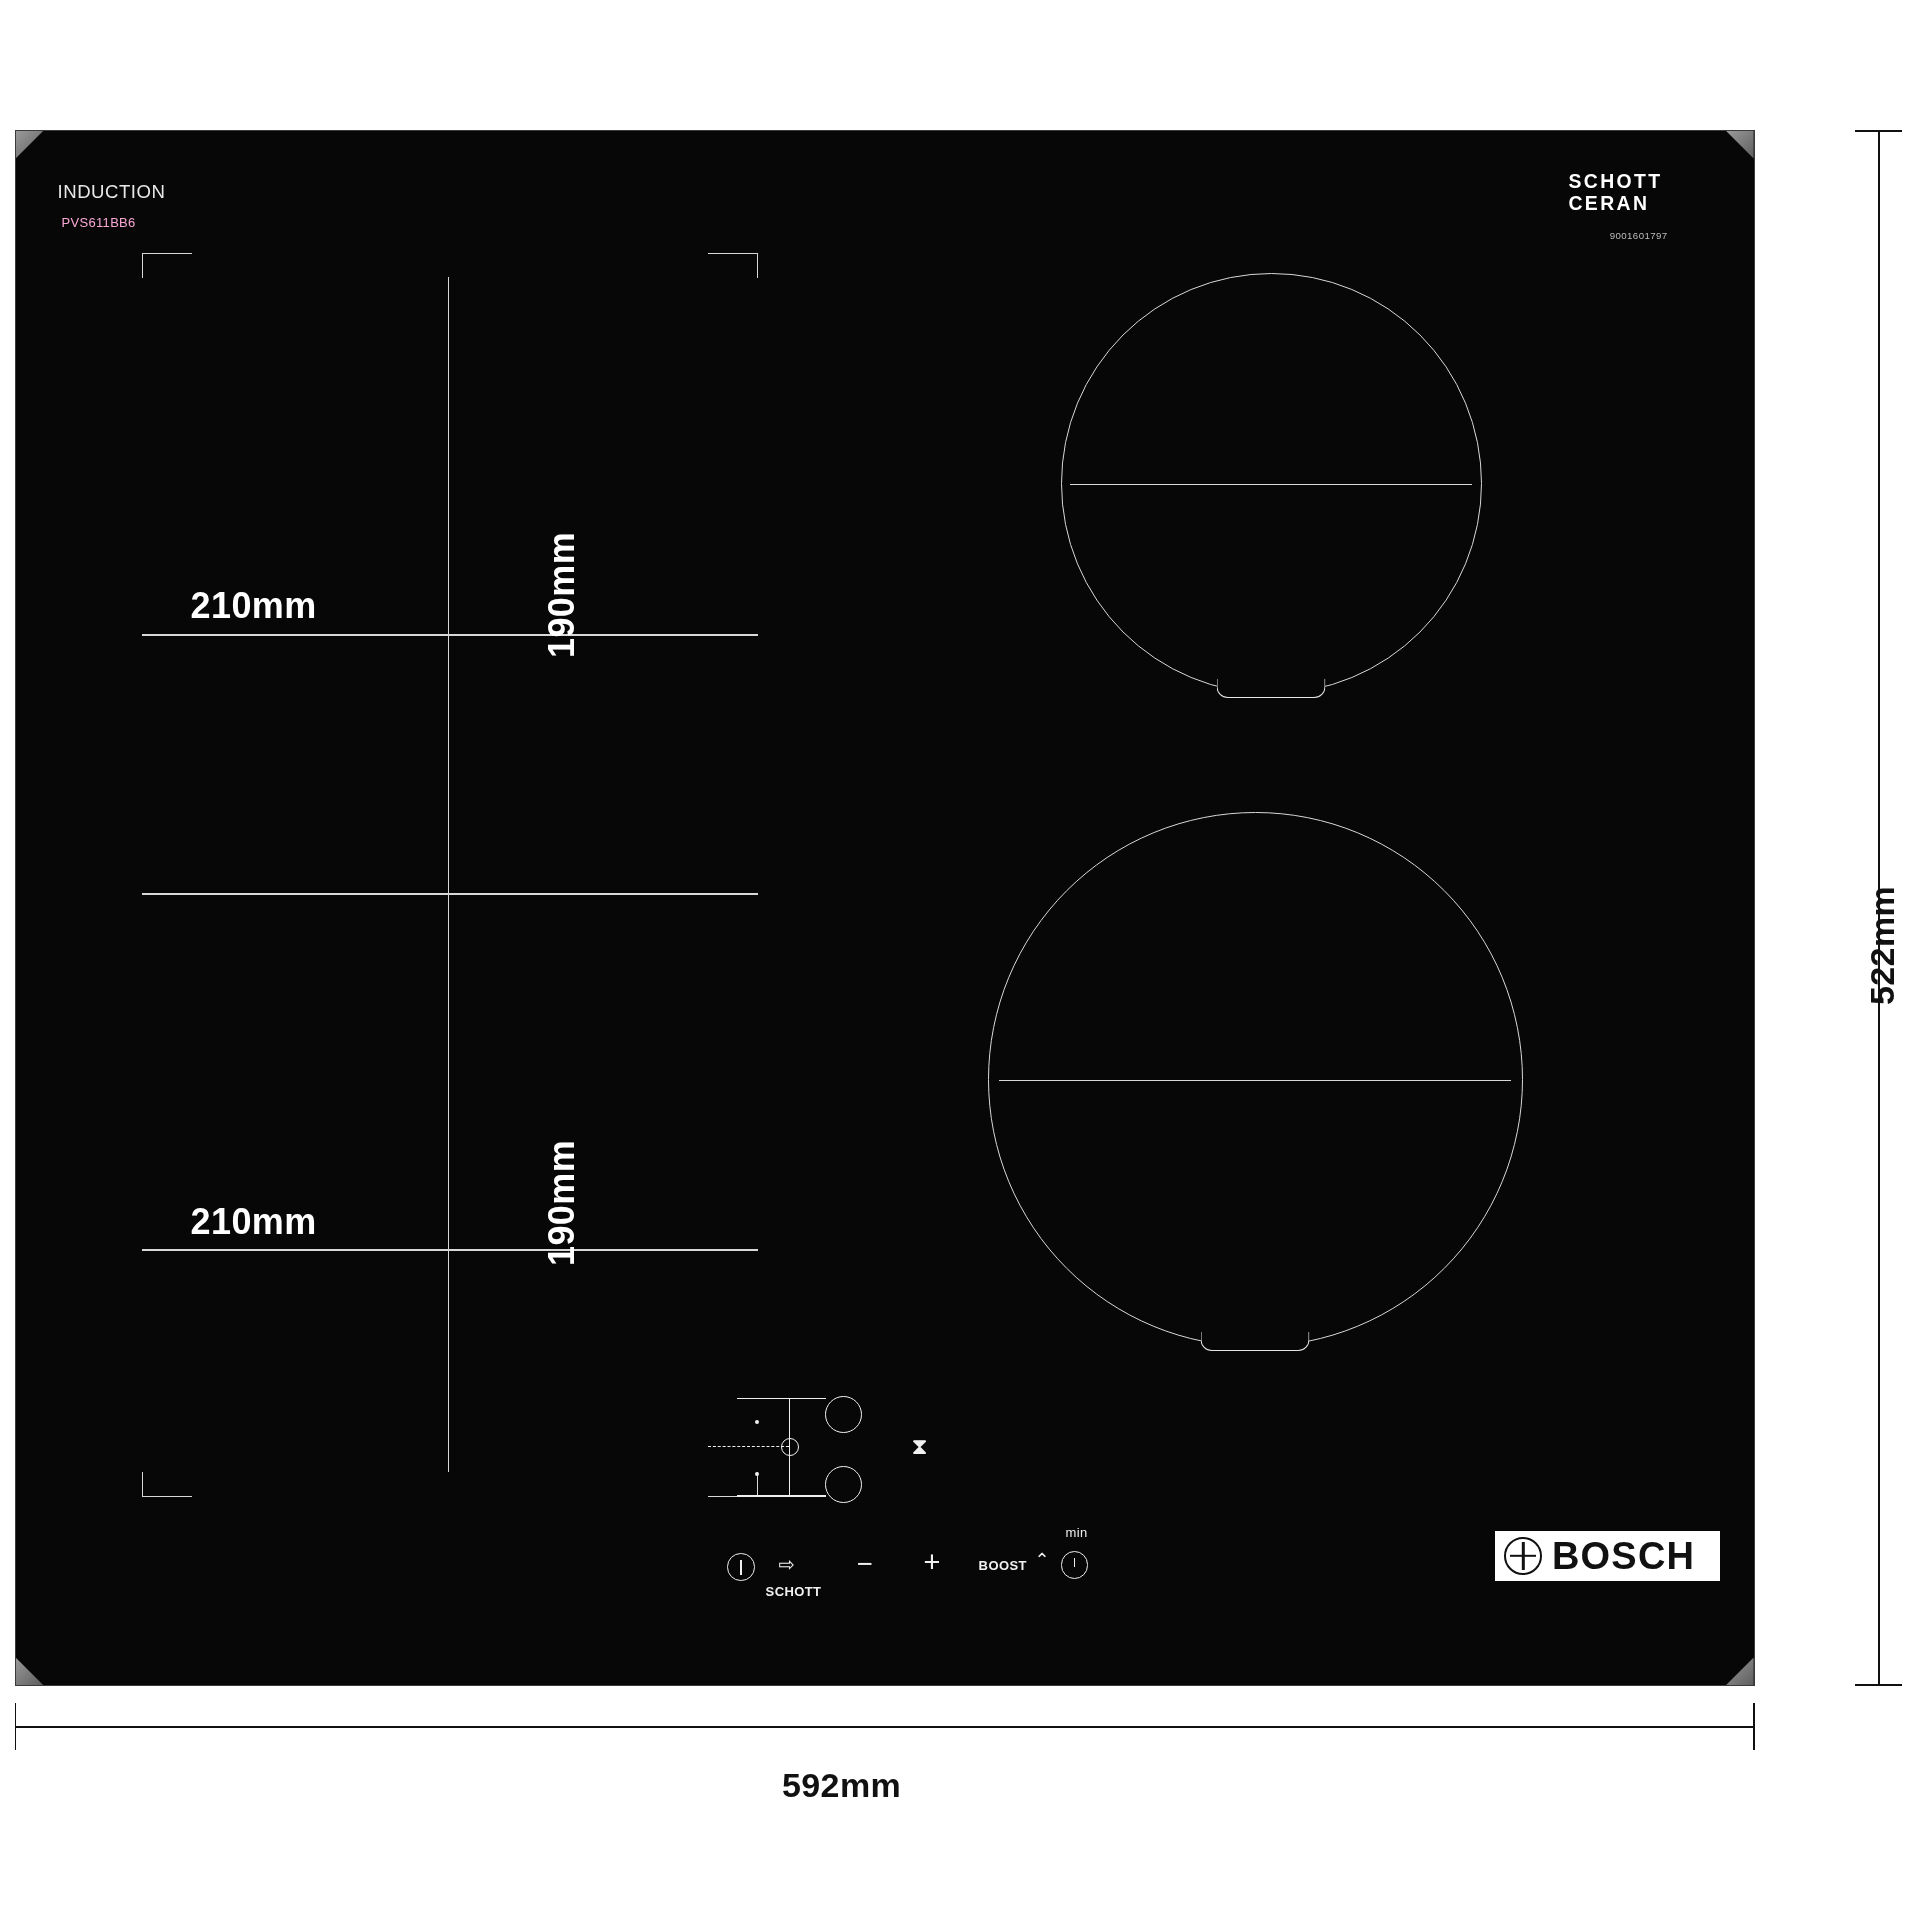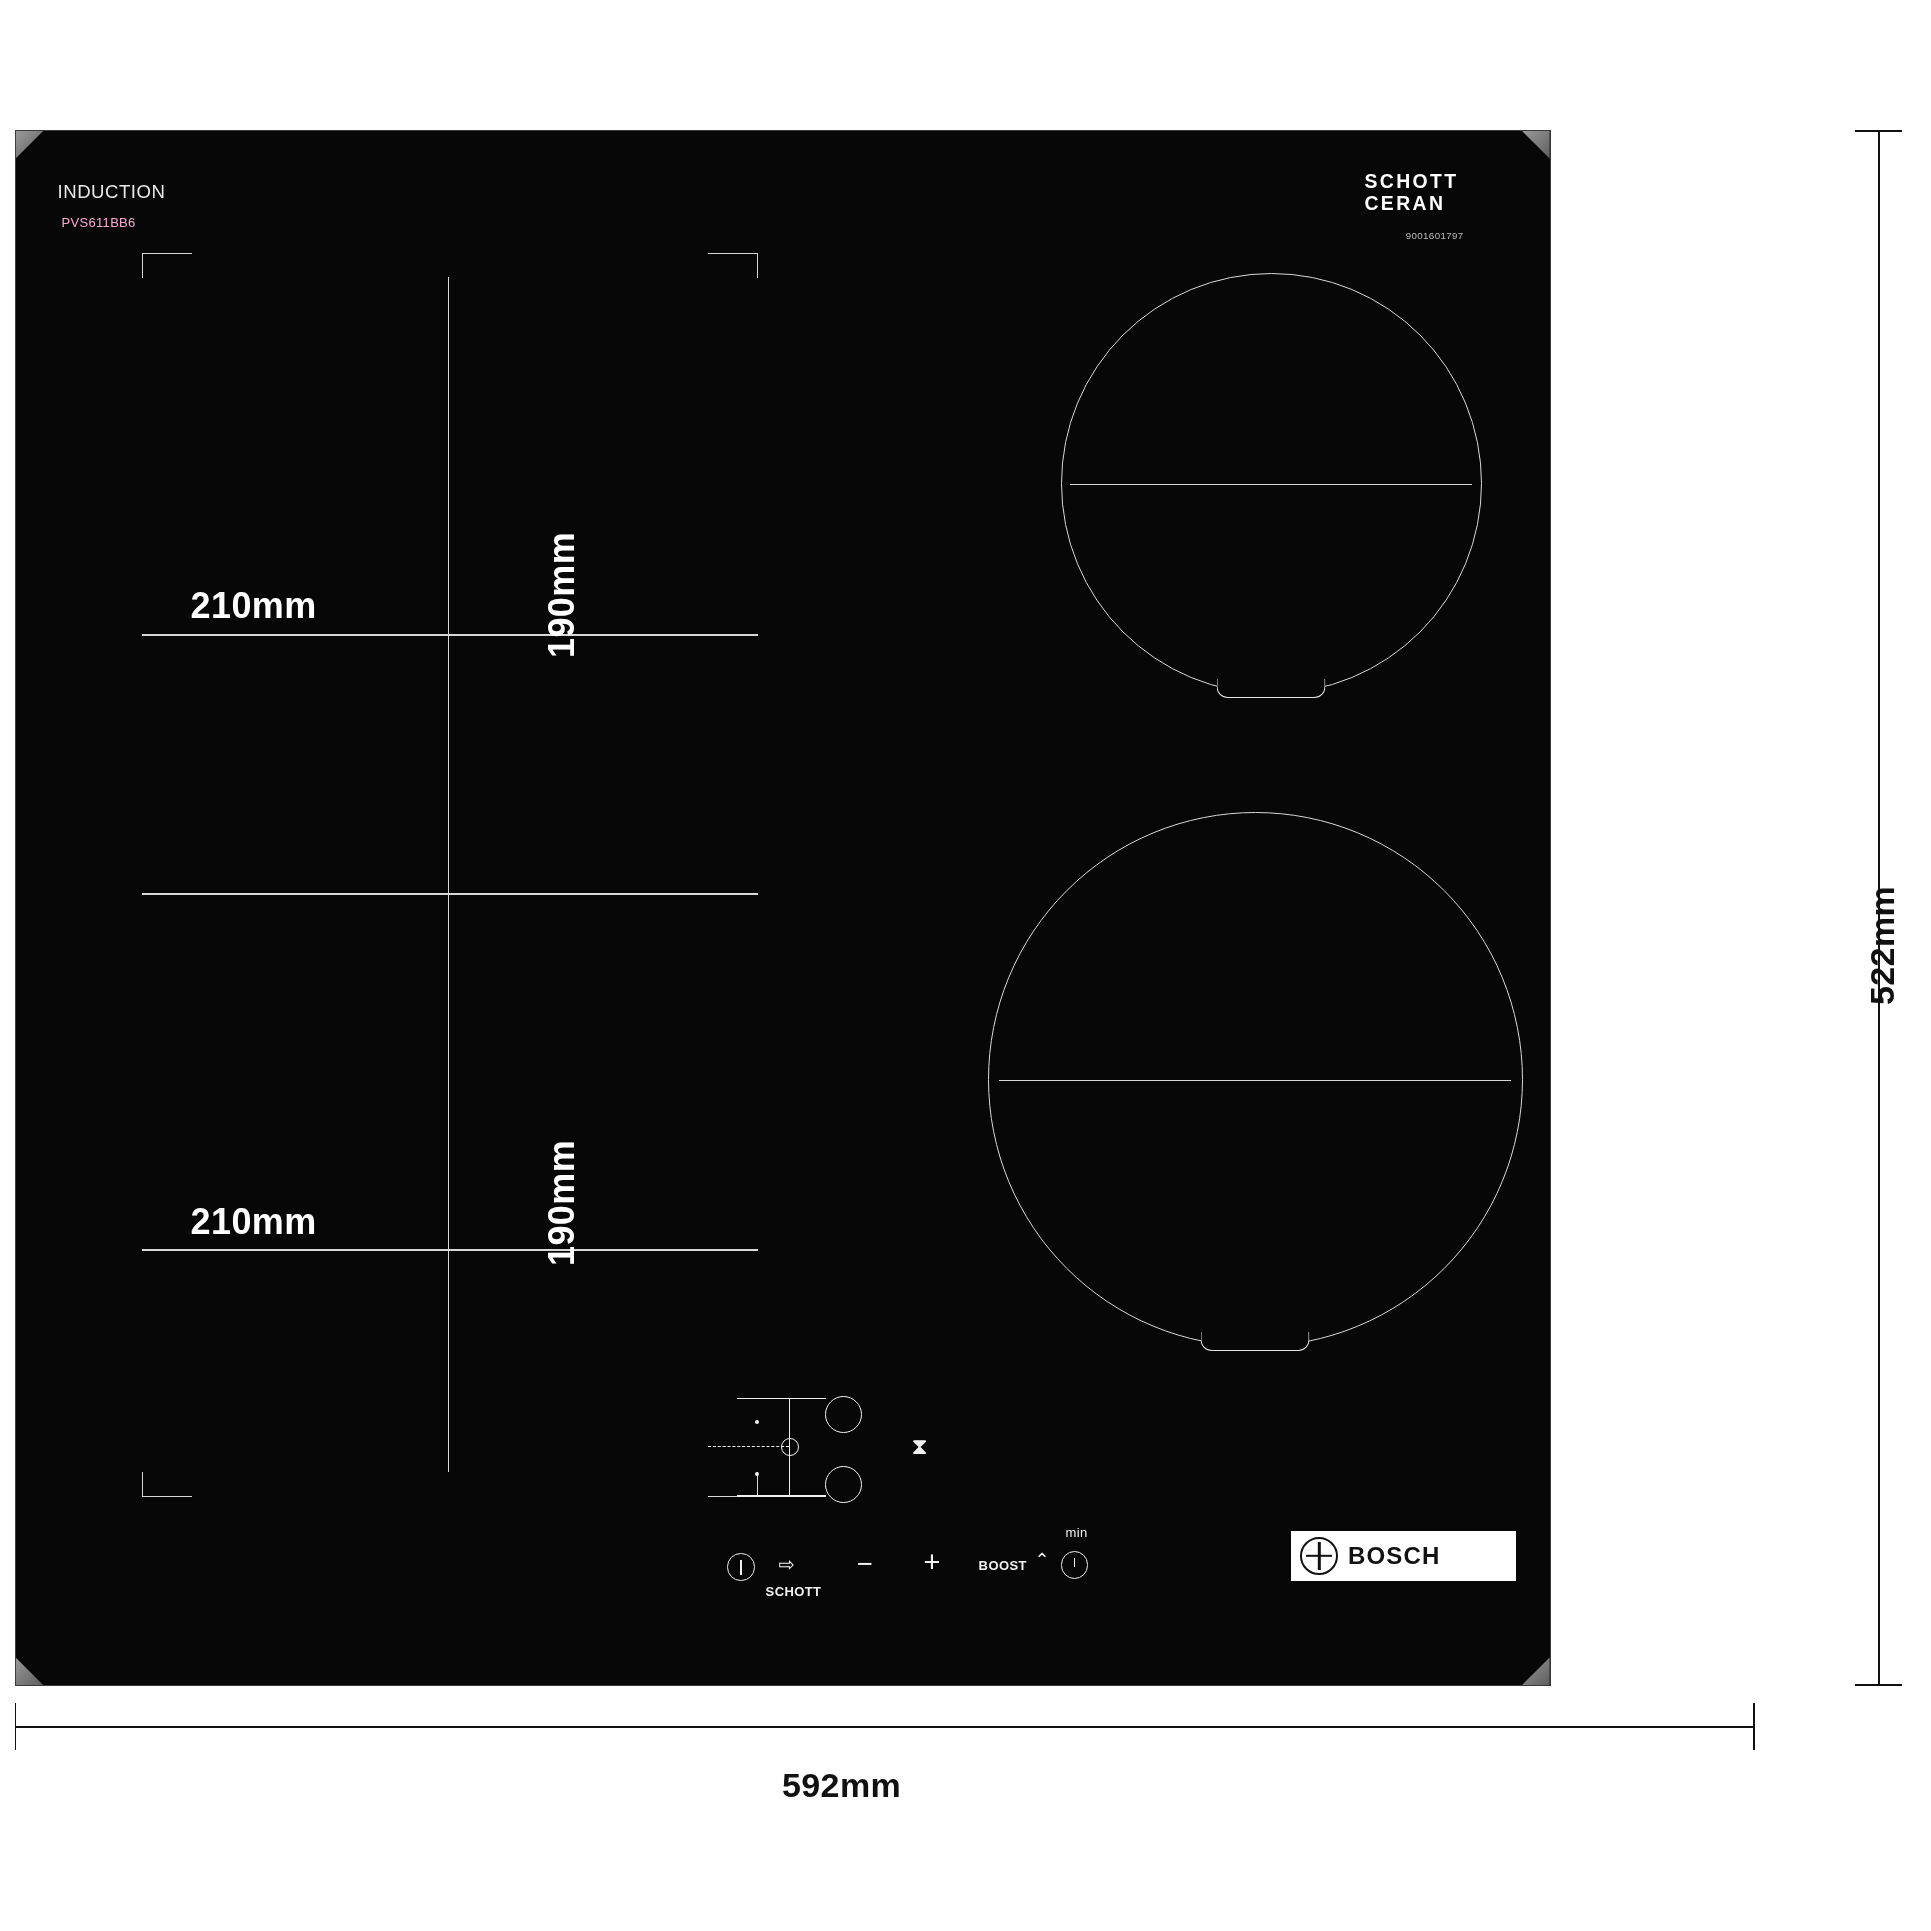--- a/index.html
+++ b/index.html
@@ -20,21 +20,21 @@
     position: absolute;
     inset: 0;
     background: #ffffff;
   }
 
   
   #hob {
     position: absolute;
     left: 14.6px;
     top: 130px;
-    width: 1536px;
+    width: 1740px;
     height: 1556px;
     background: #070707;
     border: 1.6px solid #3a3a3a;
     box-sizing: border-box;
   }
   
   .clip {
     position: absolute;
     width: 27.5px;
     height: 27.5px;
@@ -261,21 +261,21 @@
     content: "";
     position: absolute;
     top: 50%;
     left: 4px;
     right: 4px;
     height: 2.4px;
     background: #111;
     transform: translateY(-50%);
   }
   #bosch .word {
-    font-size: 24px;
+    font-size: 38px;
     font-weight: bold;
     letter-spacing: 1.2px;
     color: #111;
   }
 
   
   .meas-line { position: absolute; background: #111; }
   .meas-text {
     position: absolute;
     color: #111;

